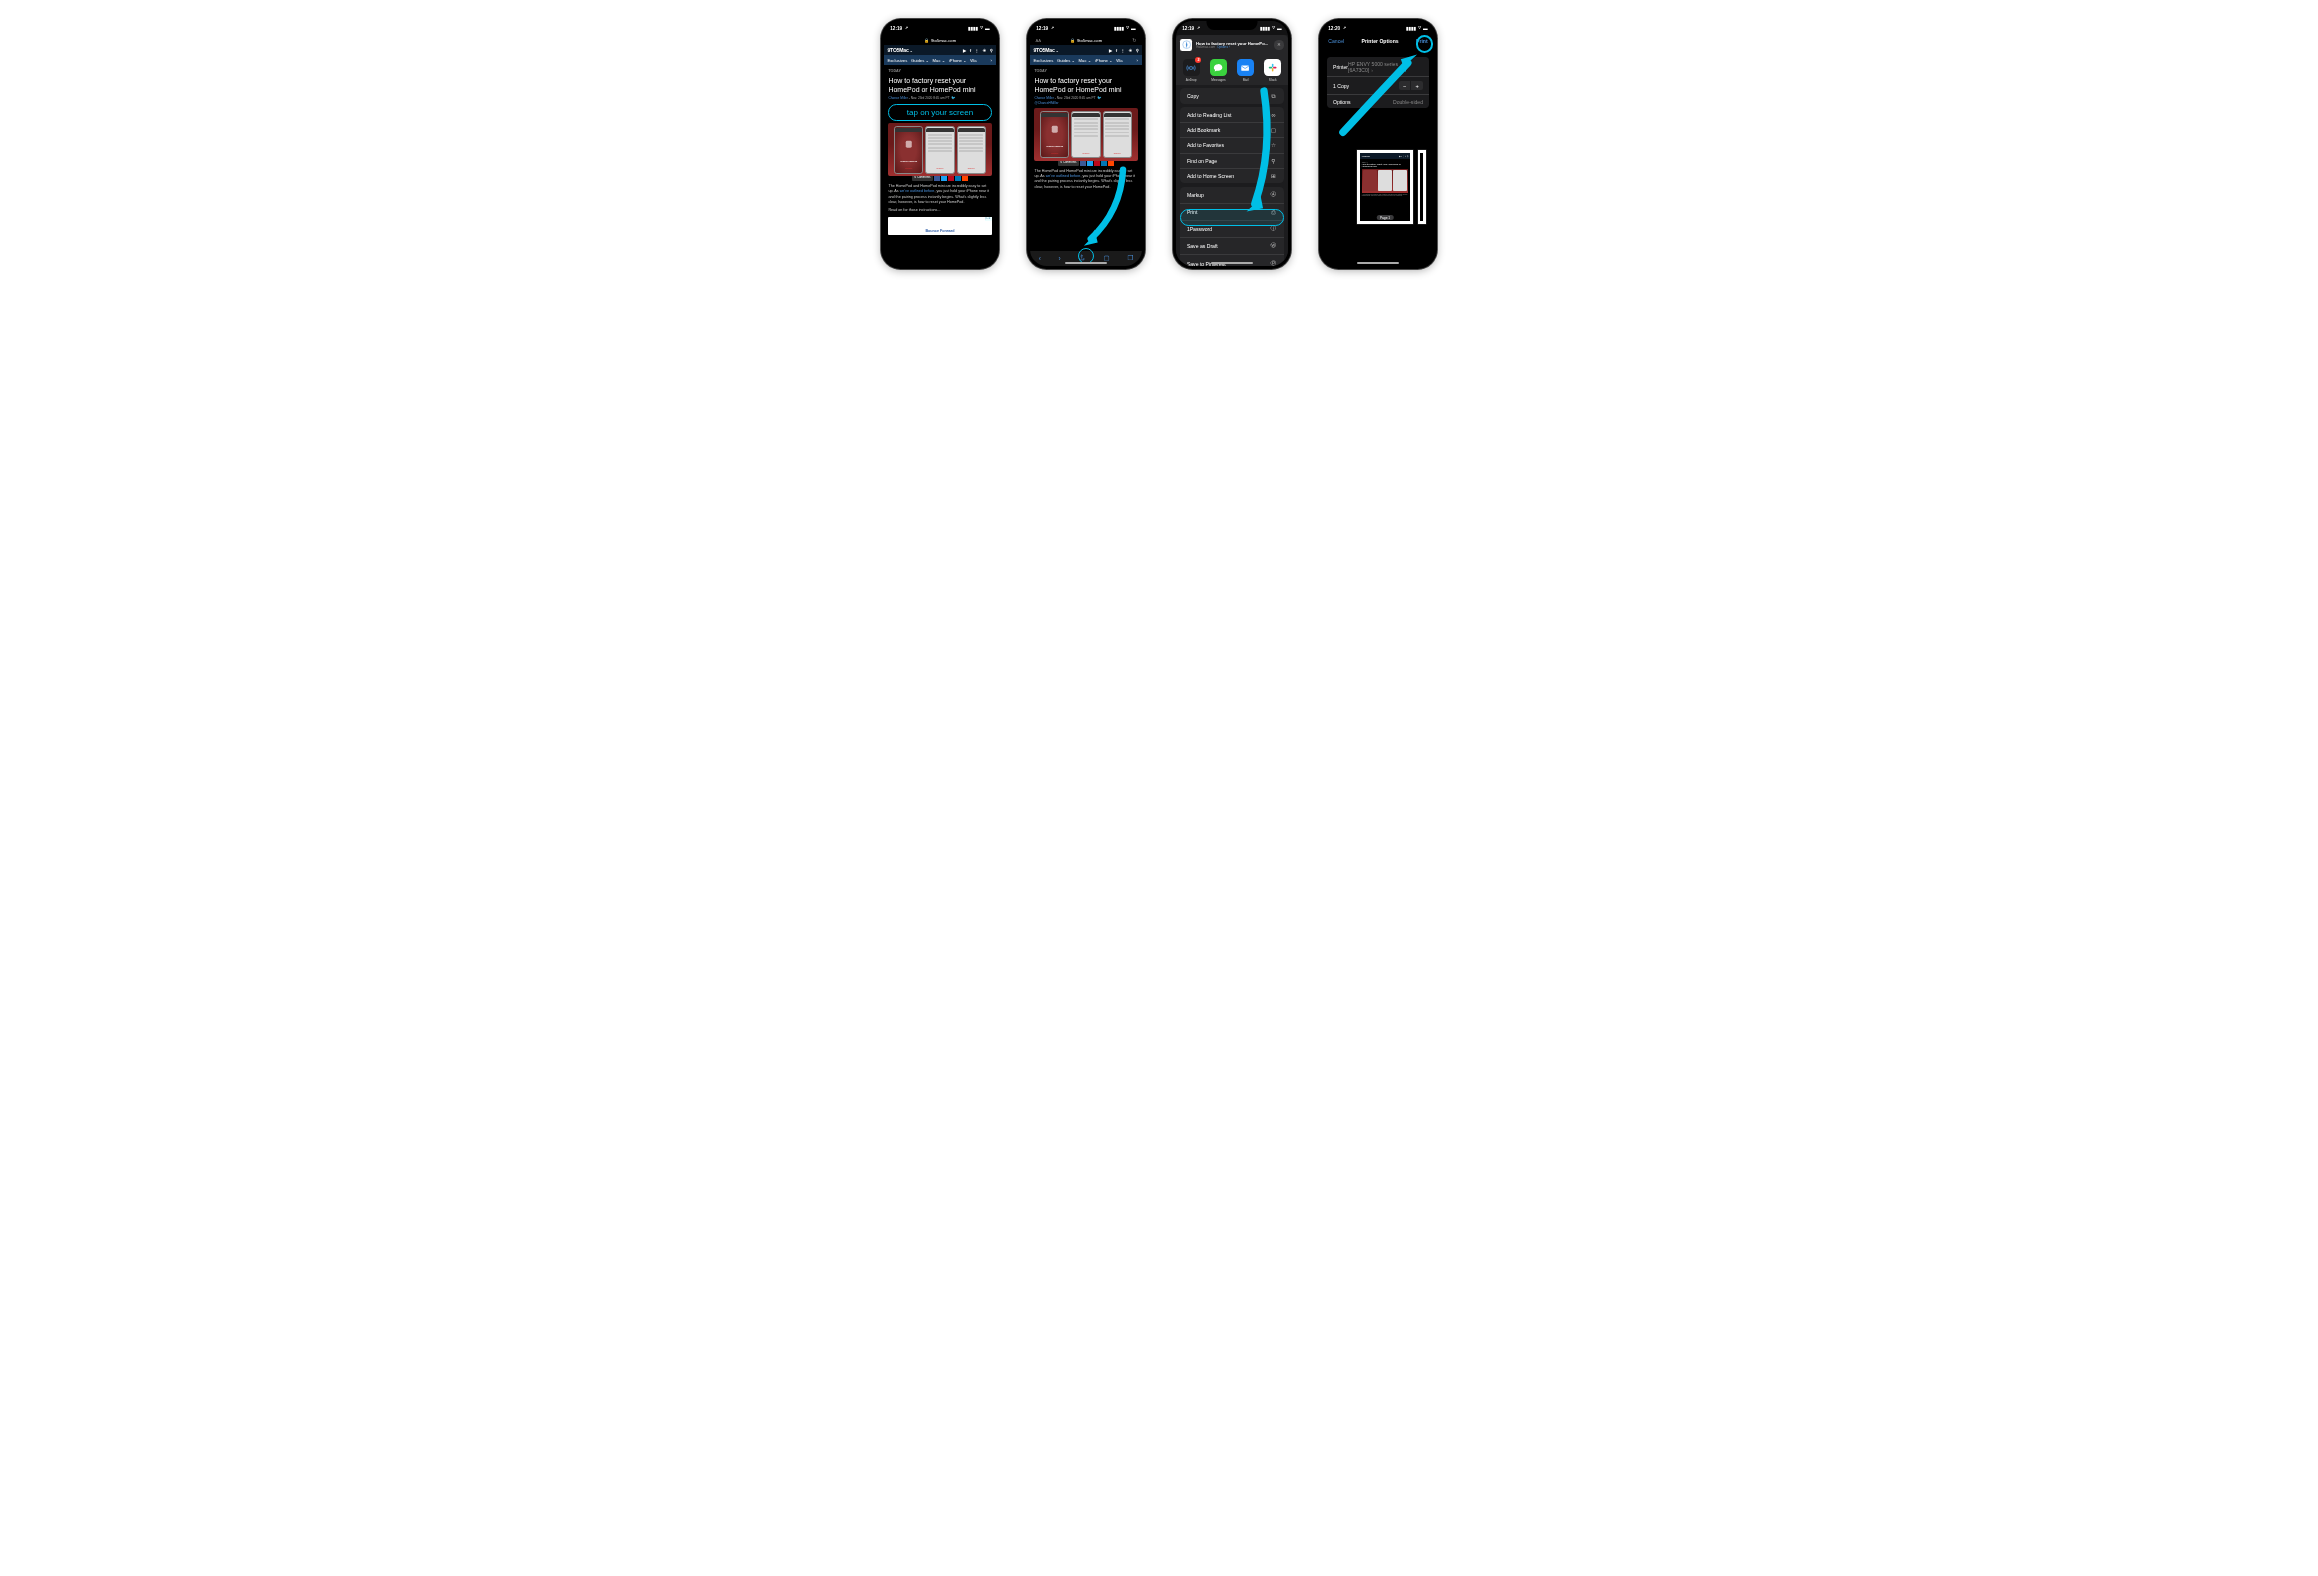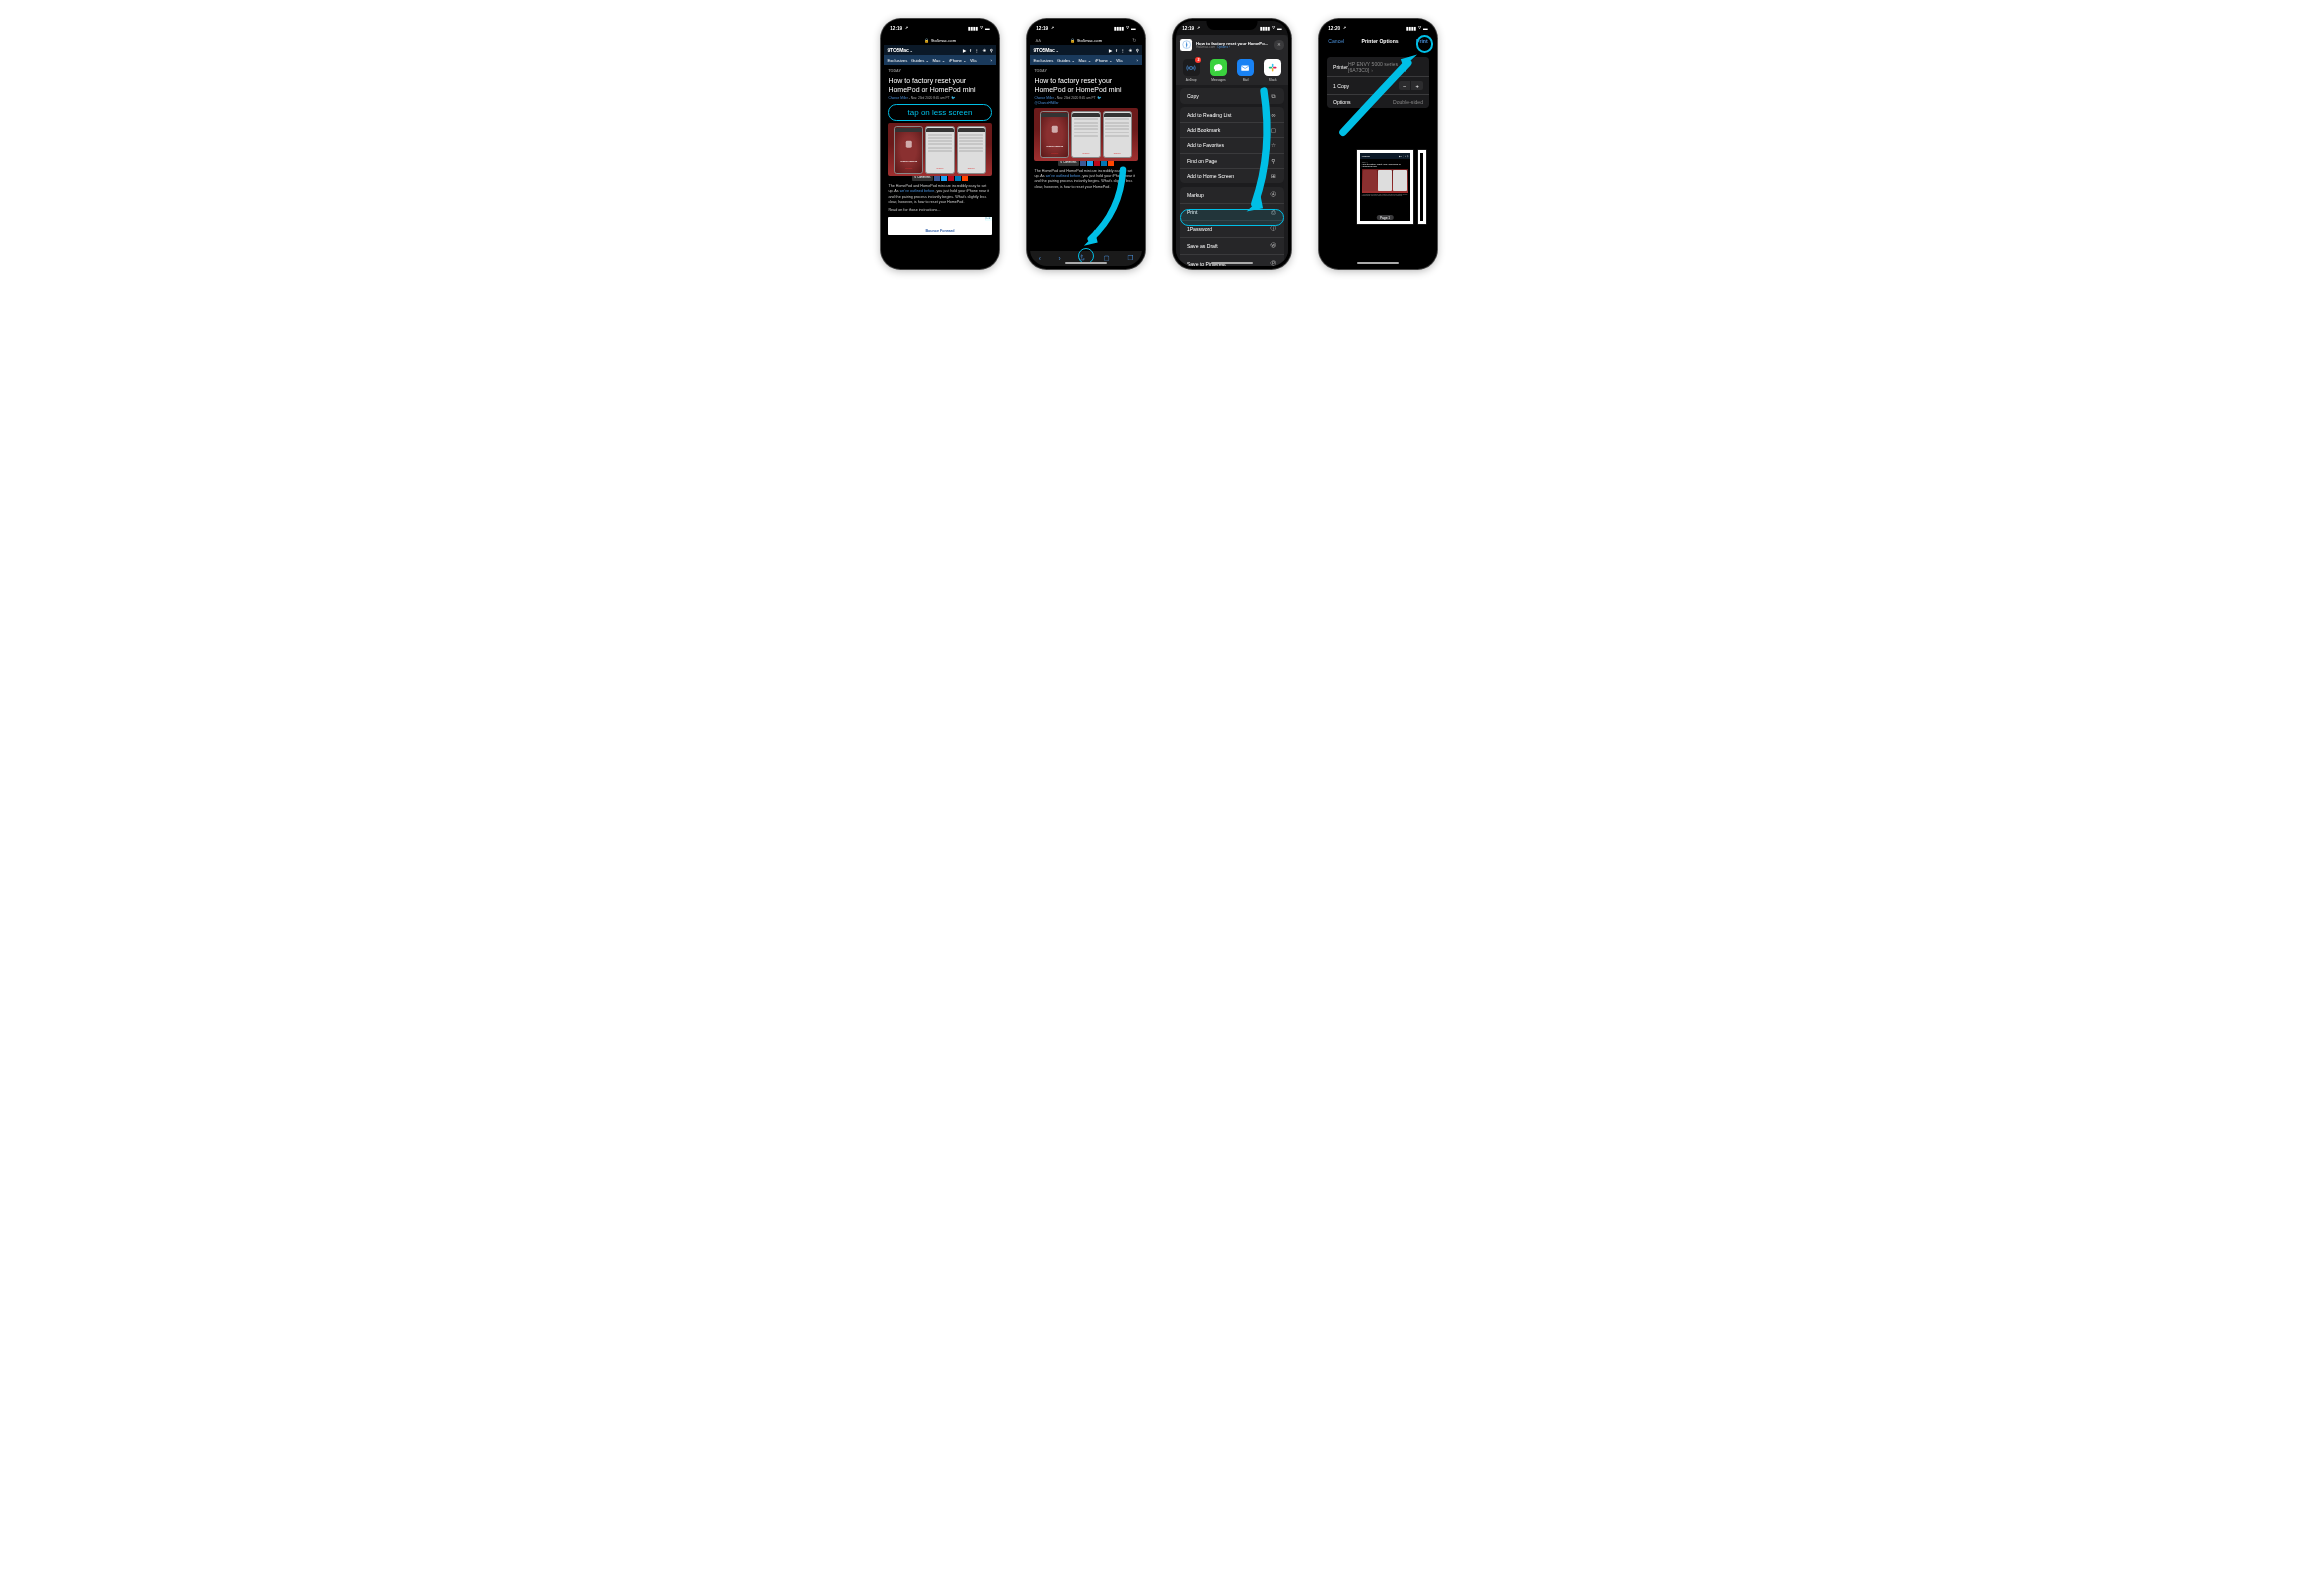--- a/index.html
+++ b/index.html
@@ -131,21 +131,21 @@
     </div>
     <div class="content">
       <div class="today">TODAY</div>
       <div class="headline">How to factory reset your HomePod or HomePod mini</div>
       <div class="byline">
         <a>Chance Miller</a>
         <span>- Nov. 23rd 2020 8:45 am PT</span>
         <span class="bird">🐦</span>
       </div>
 
-      <div class="tap-callout">tap on less screen</div>
+      <div class="tap-callout">tap on your screen</div>
       <div class="article-img">
         <div class="mock-ph mock-ph1">
             <div class="hp-ic"></div>
             <div class="hp-txt">Remove HomePod</div>
             <div class="redtxt">Remove</div>
           </div>
         <div class="mock-ph">
             <div class="lines">
               <div></div>
               <div></div>

